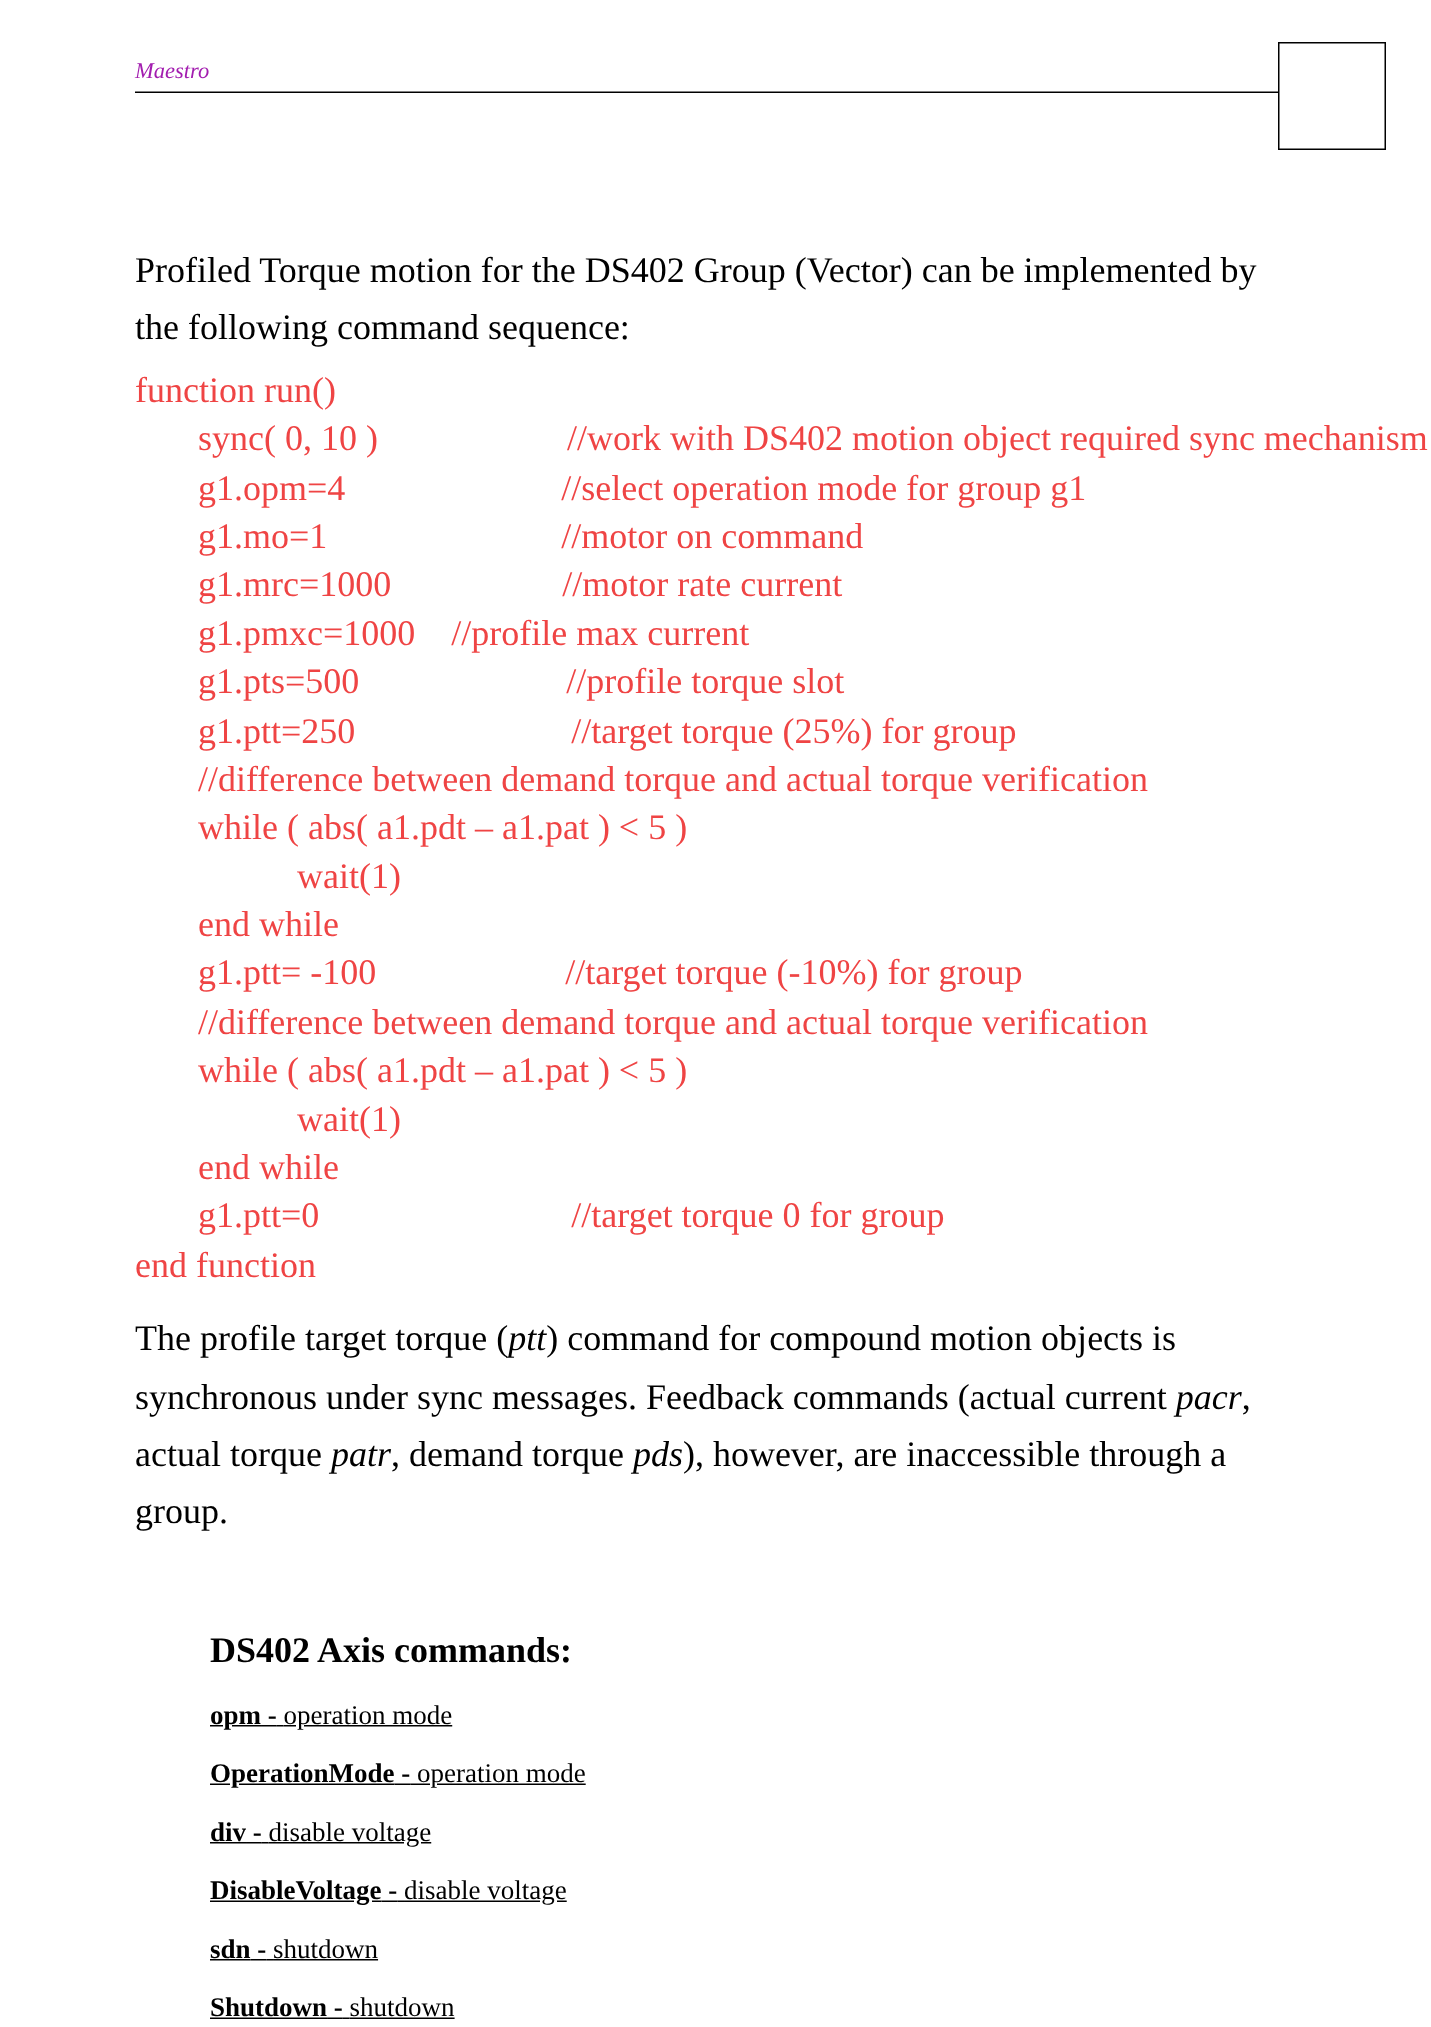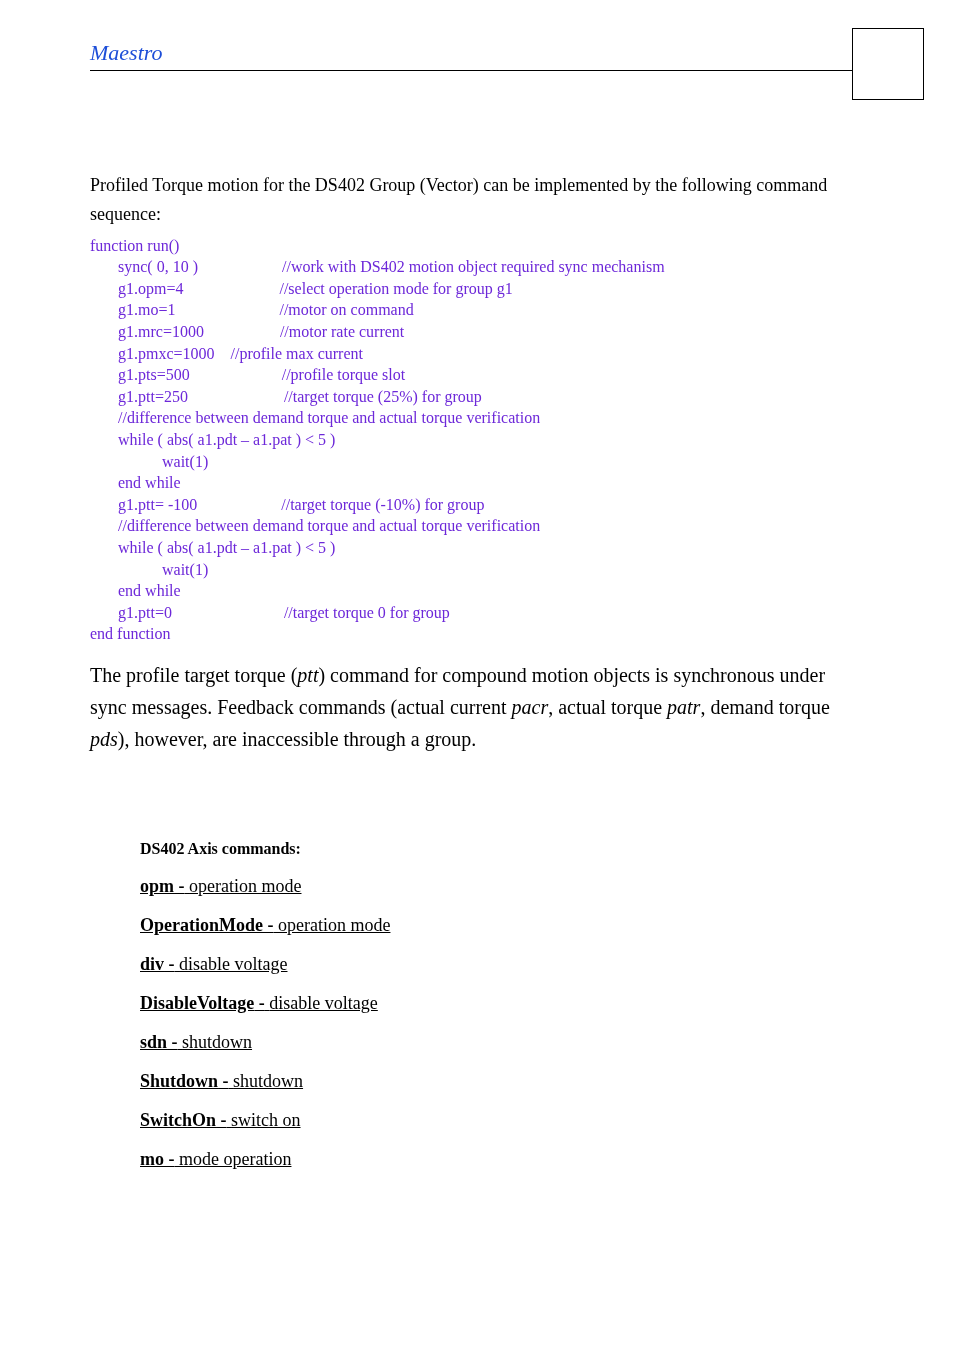--- a/index.html
+++ b/index.html
@@ -14,64 +14,64 @@
     padding: 40px 90px 60px 90px;
     position: relative;
   }
   .header {
     position: relative;
     margin-bottom: 100px;
   }
   .header-title {
     font-style: italic;
     font-family: 'Brush Script MT', 'Lucida Handwriting', cursive;
-    font-size: 22px;
-    color: #1d4ed8;
+    font-size: 15px;
+    color: #a21caf;
   }
   .header-line {
     border: none;
     border-top: 1.5px solid #000;
     margin-top: 4px;
     margin-bottom: 0;
   }
   .header-box {
     position: absolute;
     right: -60px;
     top: -12px;
     width: 70px;
     height: 70px;
     border: 1.5px solid #000;
     background: #fff;
   }
   .intro {
-    font-size: 18px;
+    font-size: 24px;
     line-height: 1.6;
     margin-bottom: 6px;
   }
   .code {
-    font-size: 16px;
+    font-size: 24px;
     line-height: 1.35;
     font-family: Georgia, 'Times New Roman', serif;
     white-space: pre;
-    color: #6d28d9;
+    color: #ef4444;
     margin-bottom: 2px;
   }
   .para {
-    font-size: 20px;
+    font-size: 24px;
     line-height: 1.6;
     margin-top: 14px;
-    margin-bottom: 85px;
+    margin-bottom: 60px;
   }
   .italic { font-style: italic; }
   .cmdlist {
     margin-left: 50px;
   }
   .section-head {
     font-weight: bold;
-    font-size: 16px;
+    font-size: 24px;
     margin-bottom: 18px;
   }
   .cmd {
     font-size: 18px;
     margin-bottom: 18px;
     text-decoration: underline;
   }
   .cmd b { font-weight: bold; }
 </style>
 </head>

